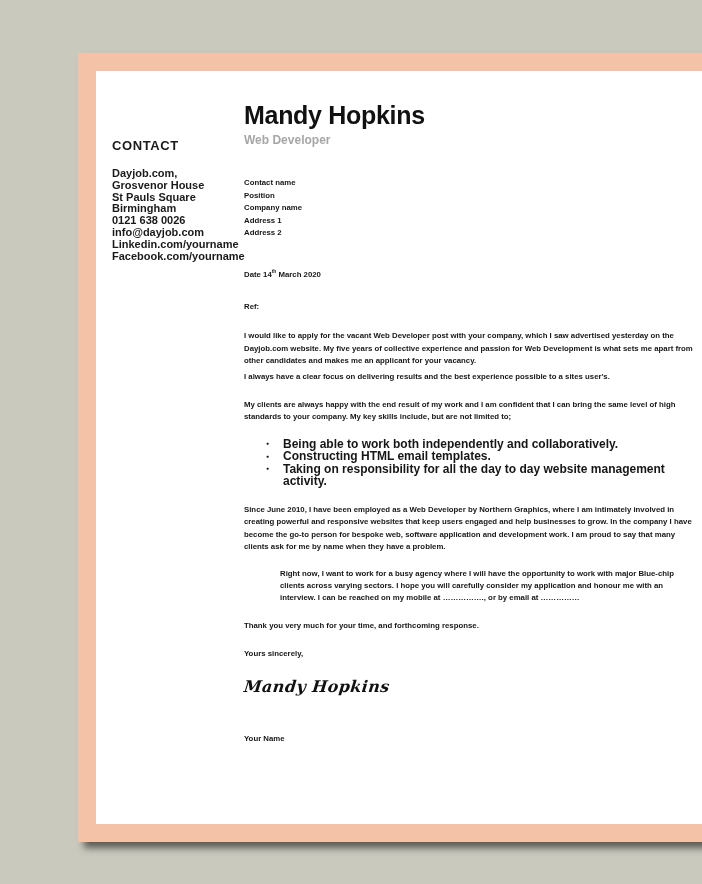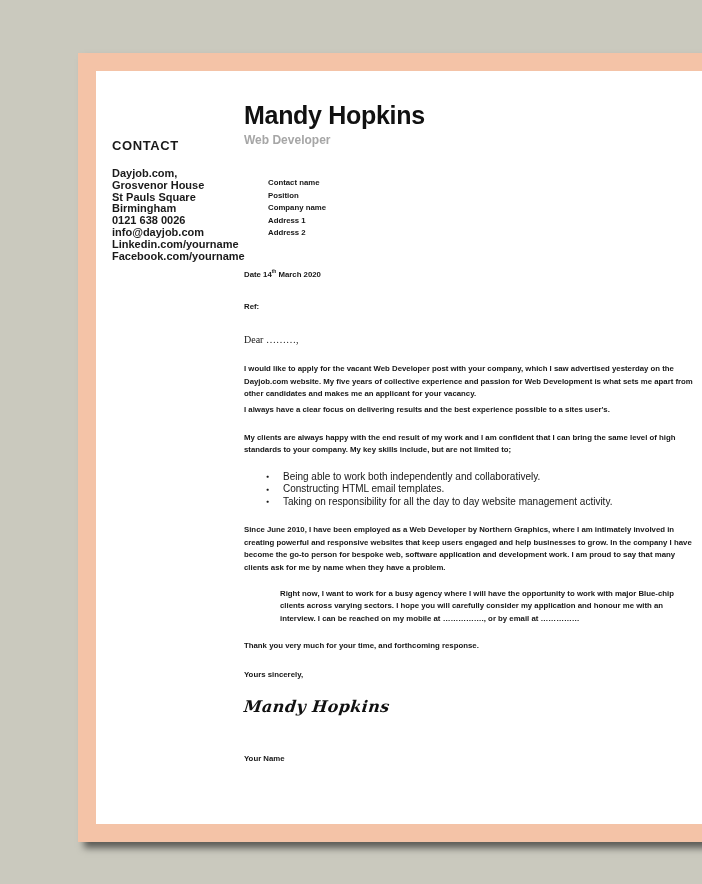--- a/index.html
+++ b/index.html
@@ -87,21 +87,21 @@
     color: #a6a6a6;
     margin: 4px 0 0 0;
     line-height: 12px;
   }
   .ln {
     font-size: 7.8px;
     font-weight: bold;
     color: #161616;
     line-height: 12.6px;
   }
-  #addr-block { margin-top: 31px; margin-left: 24px; }
+  #addr-block { margin-top: 31px; }
   #date-line { margin-top: 29px; }
   #ref-line  { margin-top: 19px; }
   #dear-line {
     margin-top: 21px;
     font-family: "Liberation Serif", serif;
     font-size: 10px;
     font-weight: normal;
     color: #161616;
     line-height: 12px;
   }
@@ -120,22 +120,22 @@
   #p5 { margin-top: 14px; margin-left: 36px; }
   #p6 { margin-top: 15px; }
 
   
   #skills-list {
     margin: 14px 0 0 0;
     padding: 0 0 0 22px;
     list-style: none;
   }
   #skills-list li {
-    font-size: 10px;
-    font-weight: normal;
+    font-size: 12px;
+    font-weight: bold;
     color: #161616;
     line-height: 12.6px;
     position: relative;
     padding-left: 17px;
   }
   #skills-list li::before {
     content: "\25CF";
     position: absolute;
     left: 0;
     top: -0.5px;
@@ -193,21 +193,20 @@
           <div class="ln">Position</div>
           <div class="ln">Company name</div>
           <div class="ln">Address 1</div>
           <div class="ln">Address 2</div>
         </div>
 
         <div id="date-line" class="ln"><span>Date 14</span><sup>th</sup><span> March 2020</span></div>
 
         <div id="ref-line" class="ln">Ref:</div>
 
-        <div id="dear-line">Dear ………,</div>
 
         <p id="p1" class="para">I would like to apply for the vacant Web Developer post with your company, which I saw advertised yesterday on the Dayjob.com website. My five years of collective experience and passion for Web Development is what sets me apart from other candidates and makes me an applicant for your vacancy.</p>
         <p id="p2" class="para">I always have a clear focus on delivering results and the best experience possible to a sites user's.</p>
         <p id="p3" class="para">My clients are always happy with the end result of my work and I am confident that I can bring the same level of high standards to your company. My key skills include, but are not limited to;</p>
 
         <ul id="skills-list">
           <li>Being able to work both independently and collaboratively.</li>
           <li>Constructing HTML email templates.</li>
           <li>Taking on responsibility for all the day to day website management activity.</li>
         </ul>

